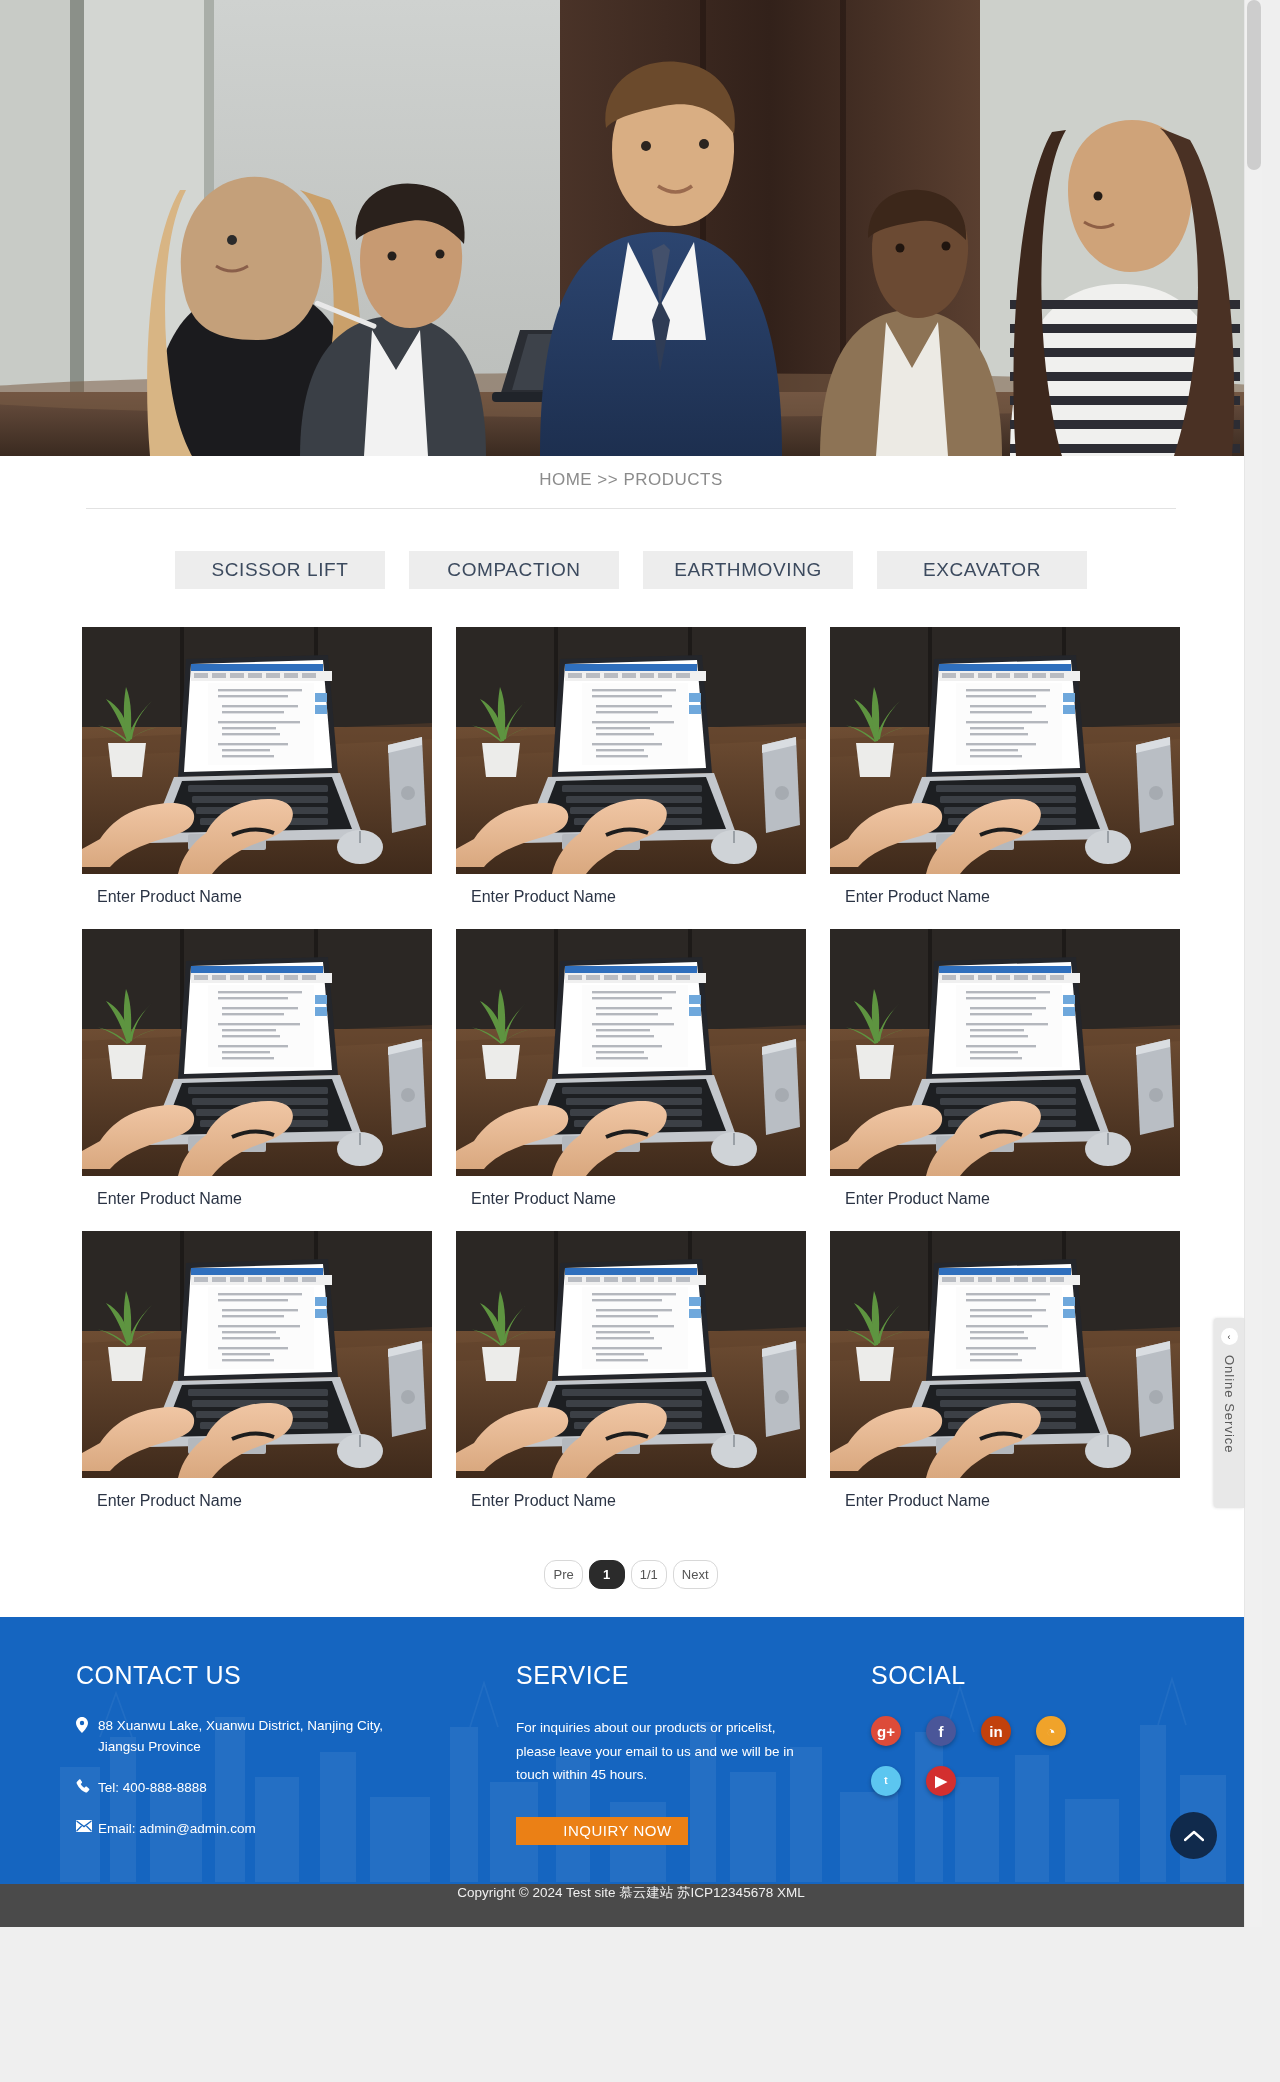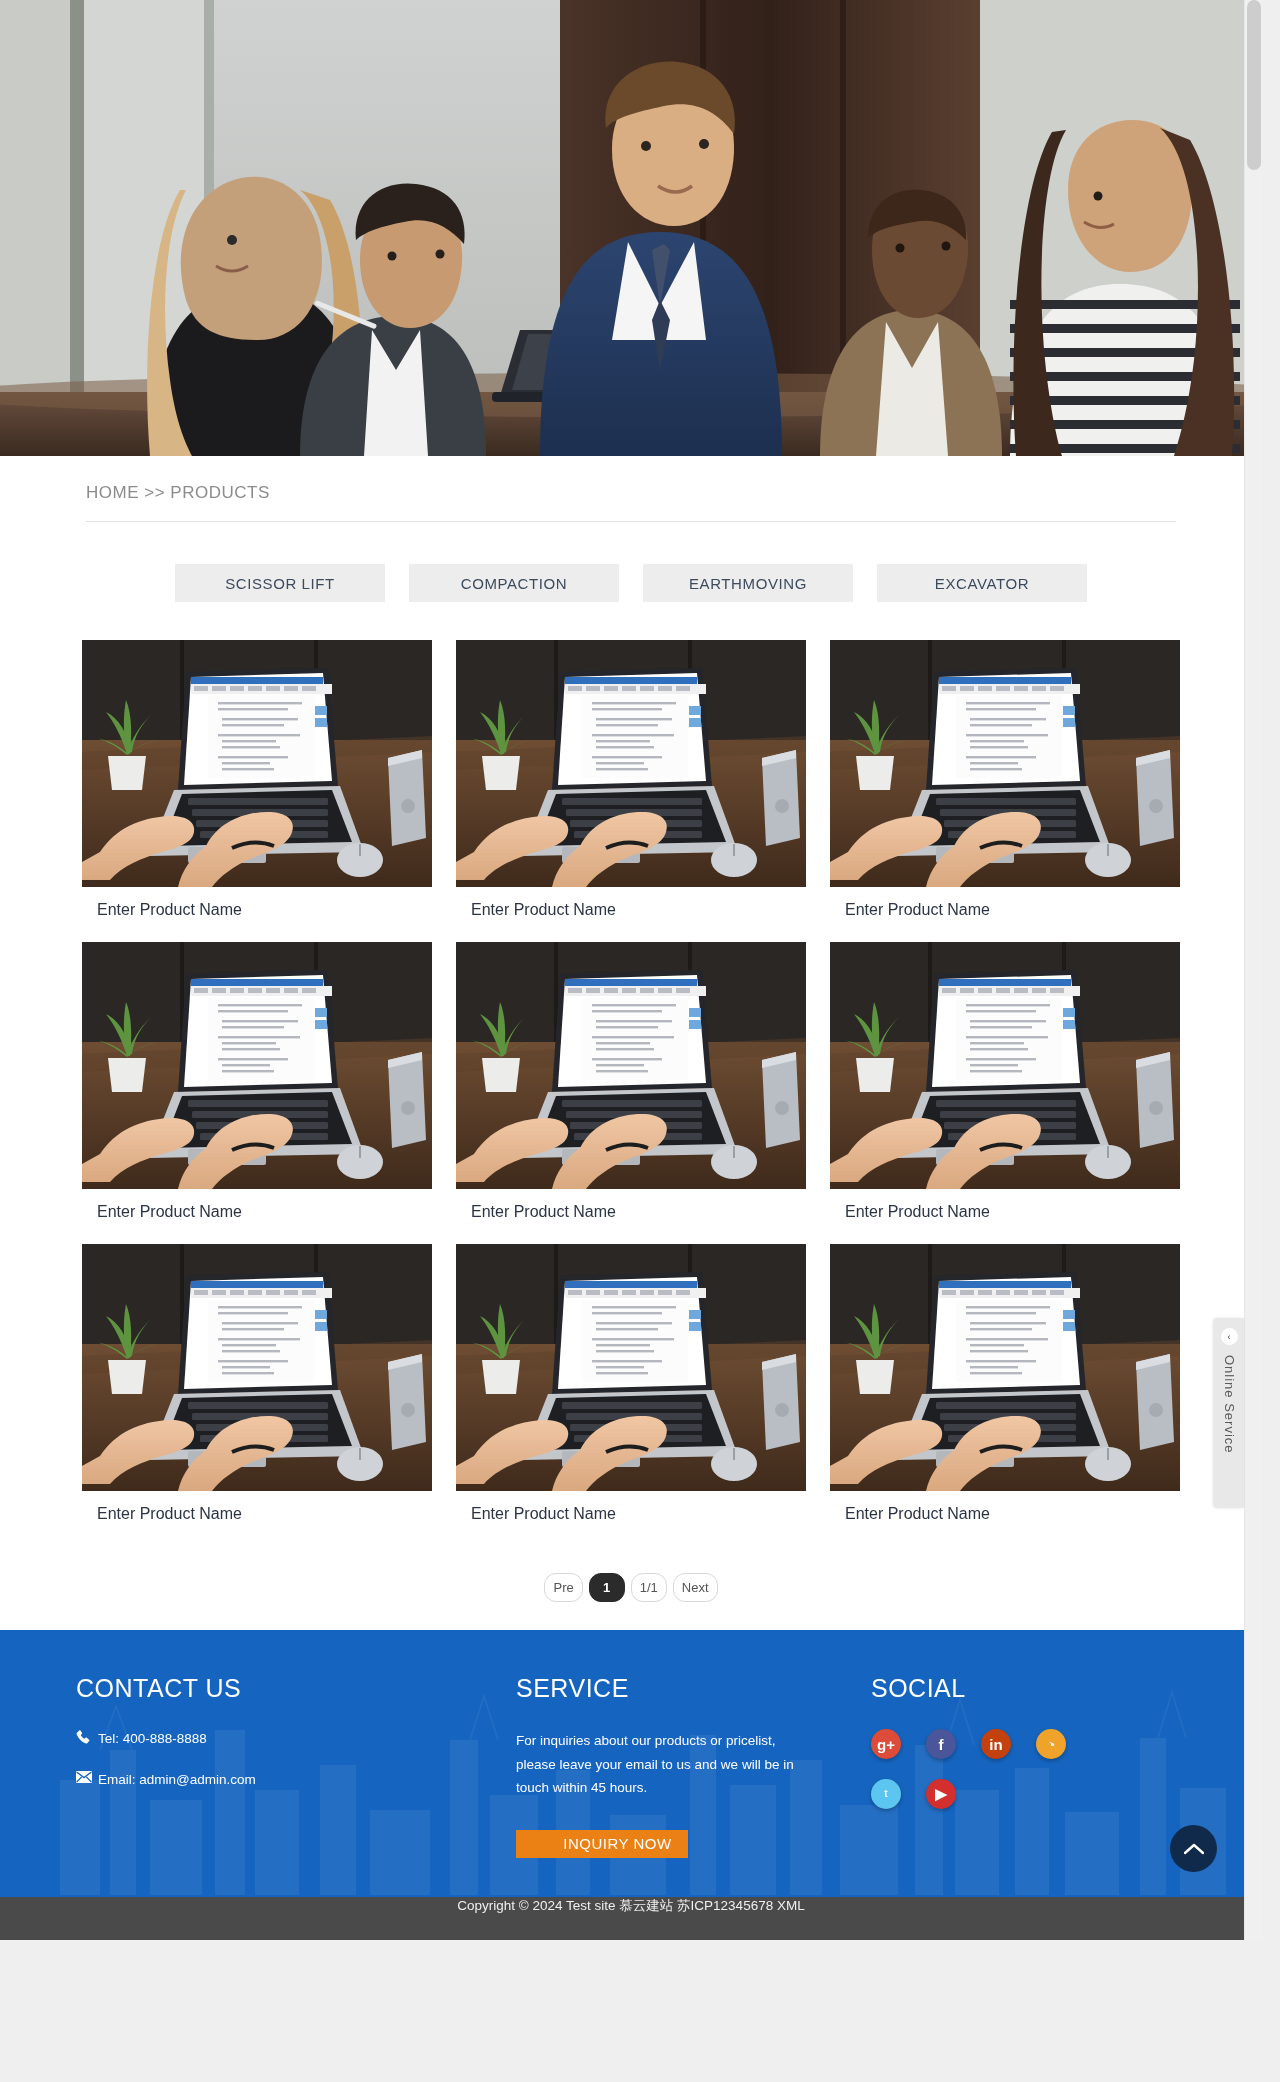--- a/index.html
+++ b/index.html
@@ -79,21 +79,22 @@
     position: relative;
     overflow: hidden;
     background: #5a4a3c;
   }
   .banner-svg { display: block; width: 1262px; height: 456px; }
 
   
   .crumb-wrap {
     width: 1090px;
     margin: 0 auto;
-    padding-top: 27px;
+    padding-top: 14px;
+    text-align: center;
   }
   .crumb {
     font-size: 17px;
     color: #8b8b8b;
     letter-spacing: 0.5px;
     padding-bottom: 18px;
     border-bottom: 1px solid #e2e2e2;
   }
   .crumb a { color: #8b8b8b; text-decoration: none; }
 
@@ -104,21 +105,21 @@
     gap: 24px;
     margin-top: 42px;
   }
   .cat {
     width: 210px;
     height: 38px;
     background: #ededed;
     display: flex;
     align-items: center;
     justify-content: center;
-    font-size: 15px;
+    font-size: 19px;
     color: #3c4a5e;
     letter-spacing: 0.6px;
     cursor: pointer;
   }
 
   
   .grid {
     width: 1098px;
     margin: 38px auto 0;
     display: grid;
@@ -1259,20 +1260,28 @@
           <path d="M1158 108 L1172 62 L1186 108"></path>
       </g>
     </svg>
 
     <div class="footer-inner">
 
       <div class="f-col-contact">
         <div class="f-title">CONTACT US</div>
         <div class="f-row">
           <span class="f-ico">
+            <svg width="12" height="16" viewBox="0 0 12 16">
+                <path d="M6 0C2.7 0 0 2.7 0 6c0 4.4 6 10 6 10s6-5.6 6-10c0-3.3-2.7-6-6-6zm0 8.2A2.2 2.2 0 1 1 6 3.8a2.2 2.2 0 0 1 0 4.4z" fill="#fff"></path>
+              </svg>
+          </span>
+          <span class="f-text">88 Xuanwu Lake, Xuanwu District, Nanjing City, Jiangsu Province</span>
+        </div>
+        <div class="f-row">
+          <span class="f-ico">
             <svg width="14" height="14" viewBox="0 0 14 14">
                 <path d="M3.2.6 1 2.8c-.5.5-.6 1.2-.3 1.8.9 2 2.7 4.8 5 6.6 1.3 1 2.7 1.8 4 2.2.6.2 1.3 0 1.7-.5l1.8-2c.3-.4.3-.9-.1-1.2L10.6 7.6c-.4-.3-.9-.2-1.2.1l-.9 1.1c-1.4-.8-3-2.4-3.8-3.9l1.1-.9c.4-.3.4-.8.1-1.2L4.4.6C4.1.3 3.5.2 3.2.6z" fill="#fff"></path>
               </svg>
           </span>
           <span class="f-text">Tel: 400-888-8888</span>
         </div>
         <div class="f-row">
           <span class="f-ico">
             <svg width="16" height="12" viewBox="0 0 16 12">
                 <rect x="0" y="0" width="16" height="12" rx="1" fill="#fff"></rect>

